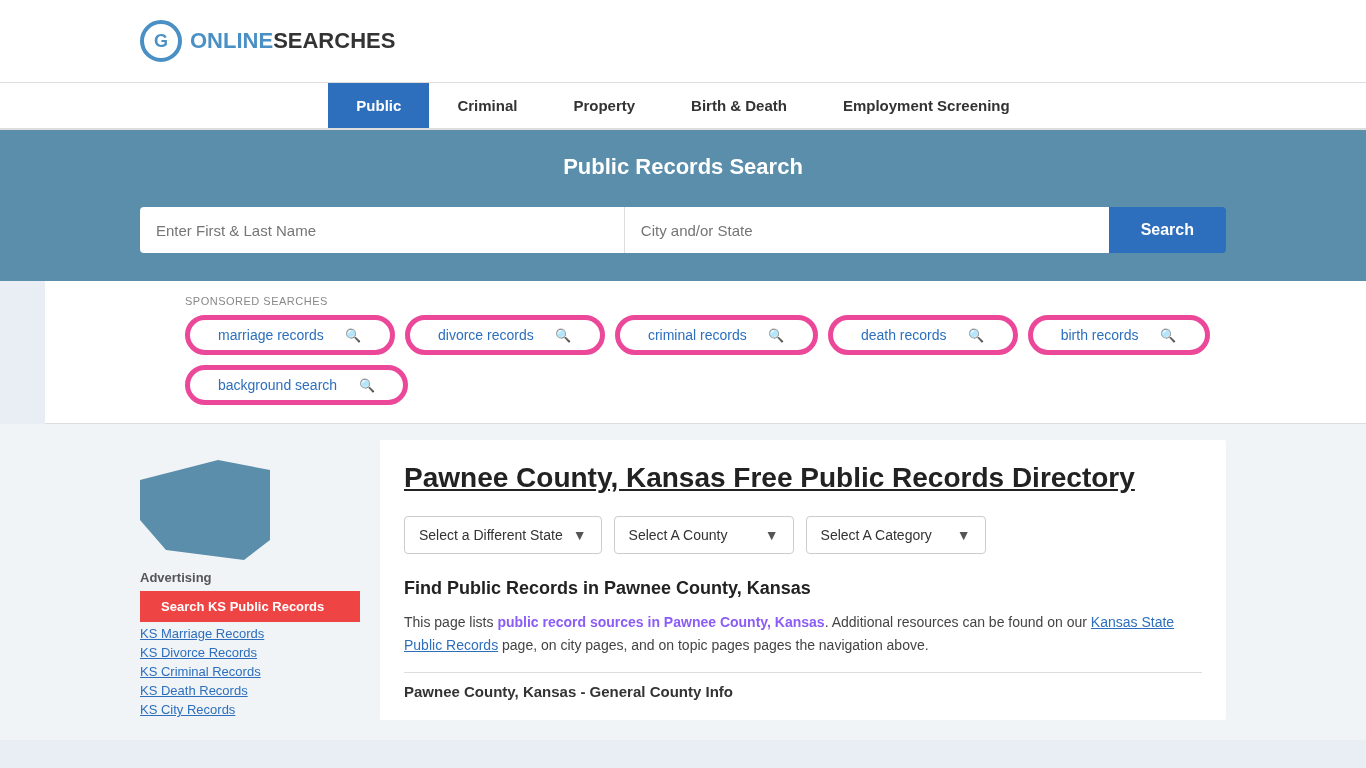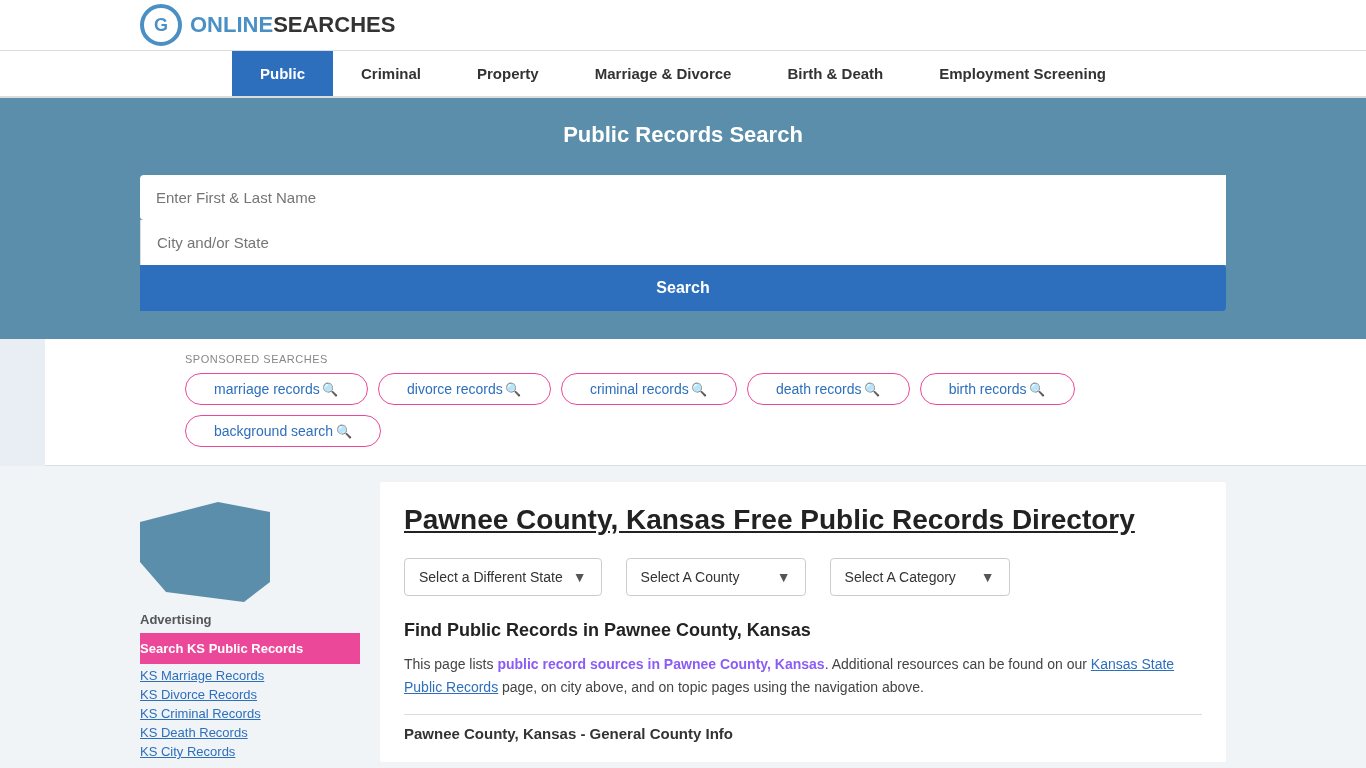--- a/index.html
+++ b/index.html
@@ -1,60 +1,60 @@
 <!DOCTYPE html>
 <html><head>
   <meta charset="utf-8">
   <style>
     * { box-sizing: border-box; margin: 0; padding: 0; }
     body { font-family: Arial, sans-serif; background: #e8eef3; font-size: 14px; color: #333; }
 
     
-    .header { background: #fff; padding: 4px 140px; display: flex; align-items: center; border-bottom: 1px solid #ddd; }
+    .header { background: #fff; padding: 20px 140px; display: flex; align-items: center; border-bottom: 1px solid #ddd; }
     .logo-area { display: flex; align-items: center; gap: 8px; }
     .logo-circle { width: 42px; height: 42px; border-radius: 50%; border: 4px solid #4a90c4; display: flex; align-items: center; justify-content: center; position: relative; }
     .logo-circle::before { content: 'G'; font-size: 18px; font-weight: bold; color: #4a90c4; }
     .logo-text { font-size: 22px; font-weight: bold; color: #333; }
     .logo-text span { color: #4a90c4; }
 
     
     .nav { background: #fff; display: flex; justify-content: center; gap: 0; border-bottom: 2px solid #ddd; }
     .nav-item { padding: 14px 28px; cursor: pointer; font-size: 15px; font-weight: 600; color: #333; text-decoration: none; display: block; }
     .nav-item.active { background: #2d6fbd; color: #fff; }
 
     
     .search-banner { background: #5b8eaa; padding: 24px 140px 28px; }
     .search-banner h2 { text-align: center; color: #ffffff; font-size: 22px; font-weight: bold; margin-bottom: 27px; }
-    .search-row { display: flex; gap: 0; flex-direction: column; }
+    .search-row { display: flex; gap: 0; }
     .search-name { flex: 1; padding: 14px 16px; border: none; font-size: 15px; color: #aaa; border-radius: 4px 0 0 4px; outline: none; }
     .search-location { flex: 1; padding: 14px 16px; border: none; border-left: 1px solid #ddd; font-size: 15px; color: #aaa; outline: none; }
     .search-btn { background: #2d6fbd; color: #fff; border: none; padding: 14px 32px; font-size: 16px; font-weight: bold; cursor: pointer; border-radius: 0 4px 4px 0; }
     .sidebar-ad-label { font-weight: bold; font-size: 13px; color: #555; margin-bottom: 6px; }
-    .sidebar-ad-active { background: #ec4899; color: #fff; padding: 8px 0; font-size: 13px; font-weight: bold; margin-bottom: 2px; cursor: pointer; }
+    .sidebar-ad-active { background: #ef4444; color: #fff; padding: 8px 21px; font-size: 13px; font-weight: bold; margin-bottom: 2px; cursor: pointer; }
     .sidebar-link { color: #2d6fbd; font-size: 13px; text-decoration: underline; cursor: pointer; display: block; padding: 2px 0; }
 
     
     .sponsored-section { background: #fff; padding: 14px 0 8px; border-bottom: 1px solid #ddd; margin-bottom: 0; margin-left: 45px; }
     .sponsored-label { font-size: 11px; color: #888; text-transform: uppercase; letter-spacing: 0.5px; margin-bottom: 8px; padding: 0 140px; }
     .sponsored-pills { display: flex; flex-wrap: wrap; gap: 10px; padding: 0 140px 10px; }
-    .pill { border: 1px solid #ec4899; border-radius: 20px; padding: 7px 28px; display: flex; align-items: center; gap: 3px; cursor: pointer; background: #fff; font-size: 14px; color: #2d6fbd; white-space: nowrap; }
+    .pill { border: 5px solid #ec4899; border-radius: 20px; padding: 7px 28px; display: flex; align-items: center; gap: 22px; cursor: pointer; background: #fff; font-size: 14px; color: #2d6fbd; white-space: nowrap; }
     .pill .search-icon { color: #555; font-size: 13px; }
 
     
     .content-wrapper { display: flex; padding: 16px 140px 20px; gap: 20px; background: #f0f4f7; }
     .sidebar-col { width: 220px; min-width: 220px; }
     .main-col { flex: 1; background: #fff; padding: 20px 24px; border-radius: 2px; }
 
     
     .map-shape { width: 130px; height: 100px; background: #5b8eaa; clip-path: polygon(0% 20%, 60% 0%, 100% 10%, 100% 80%, 80% 100%, 20% 90%, 0% 60%); margin-bottom: 10px; }
 
     .page-title { font-size: 28px; font-weight: bold; color: #222; line-height: 1.3; margin-bottom: 20px; text-decoration: underline; }
 
     
-    .dropdowns-row { display: flex; gap: 24px; margin-bottom: 24px; }
+    .dropdowns-row { display: flex; gap: 12px; margin-bottom: 24px; }
     .dropdown-select { border: 1px solid #ccc; border-radius: 4px; padding: 10px 14px; font-size: 14px; color: #333; background: #fff; cursor: pointer; display: flex; align-items: center; justify-content: space-between; min-width: 180px; }
     .dropdown-select .arrow { margin-left: 10px; color: #555; }
 
     .section-title { font-size: 18px; font-weight: bold; color: #222; margin-bottom: 12px; }
 
     .body-text { font-size: 14px; color: #444; line-height: 1.6; margin-bottom: 16px; }
     .body-text b { color: #8b5cf6; }
     .body-text a { color: #2d6fbd; text-decoration: underline; }
 
     .divider { border: none; border-top: 1px solid #ddd; margin: 10px 0 10px; }
@@ -71,21 +71,20 @@
     <div class="logo-text">
       <span>ONLINE</span><span style="color:#333">SEARCHES</span>
     </div>
   </div>
 </div>
 
 <nav class="nav">
   <a class="nav-item active">Public</a>
   <a class="nav-item">Criminal</a>
   <a class="nav-item">Property</a>
-  <a class="nav-item">Marriage &amp; Divorce</a>
   <a class="nav-item">Birth &amp; Death</a>
   <a class="nav-item">Employment Screening</a>
 </nav>
 
 <div class="search-banner">
   <h2>Public Records Search</h2>
   <div class="search-row">
     <input class="search-name" type="text" placeholder="Enter First &amp; Last Name" style="">
     <input class="search-location" type="text" placeholder="City and/or State" style="">
     <button class="search-btn">Search</button>
@@ -153,20 +152,20 @@
       </div>
       <div class="dropdown-select">
         <span>Select A Category</span>
         <span class="arrow">▼</span>
       </div>
     </div>
 
     <div class="section-title">Find Public Records in Pawnee County, Kansas</div>
 
     <p class="body-text">
-      <span>This page lists </span><b>public record sources in Pawnee County, Kansas</b><span>. Additional resources can be found on our </span><a>Kansas State Public Records</a><span> page, on city above, and on topic pages using the navigation above.</span>
+      <span>This page lists </span><b>public record sources in Pawnee County, Kansas</b><span>. Additional resources can be found on our </span><a>Kansas State Public Records</a><span> page, on city pages, and on topic pages pages the navigation above.</span>
     </p>
 
     <hr class="divider">
     <div class="county-info-title">Pawnee County, Kansas - General County Info</div>
   </div>
 
 </div>
 
 </body></html>

